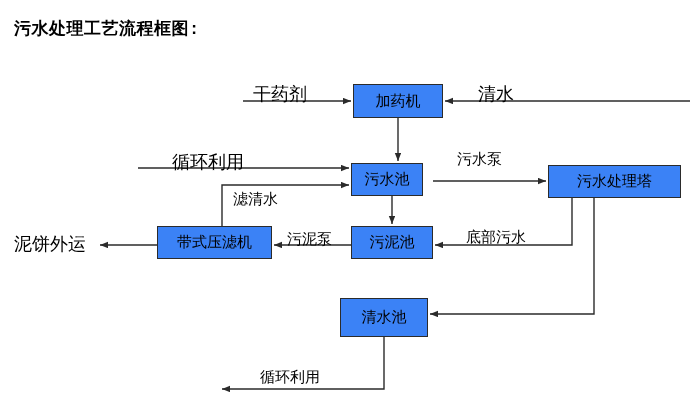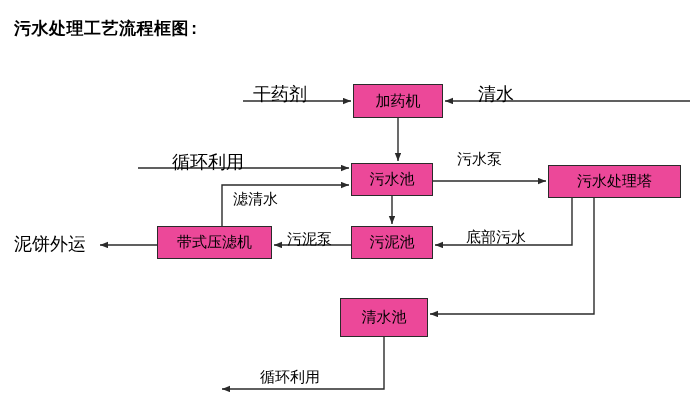--- a/index.html
+++ b/index.html
@@ -32,21 +32,21 @@
     position: absolute;
     left: 0;
     top: 0;
     width: 700px;
     height: 420px;
   }
   .nodebox {
     position: absolute;
     box-sizing: border-box;
     border: 1.4px solid #2b2b2b;
-    background: #ec4899;
+    background: #3b82f6;
     display: flex;
     align-items: center;
     justify-content: center;
     font-size: 15px;
     color: #000000;
     white-space: nowrap;
   }
   .edgelabel {
     position: absolute;
     font-size: 15px;
@@ -86,21 +86,21 @@
       <path d="M157,245 L100,245"></path>
       <path d="M594,198 L594,314 L430,314"></path>
       <path d="M384,331 L384,389 L222,389"></path>
     </g>
   </svg>
 
   <div class="nodebox" style="left:353px; top:84px; width:90px; height:34px;">
     <span>加药机</span>
   </div>
 
-  <div class="nodebox" style="left:351px; top:163px; width:82px; height:33px;">
+  <div class="nodebox" style="left:351px; top:163px; width:72px; height:33px;">
     <span>污水池</span>
   </div>
 
   <div class="nodebox" style="left:548px; top:165px; width:133px; height:33px;">
     <span>污水处理塔</span>
   </div>
 
   <div class="nodebox" style="left:157px; top:226px; width:115px; height:33px;">
     <span>带式压滤机</span>
   </div>

